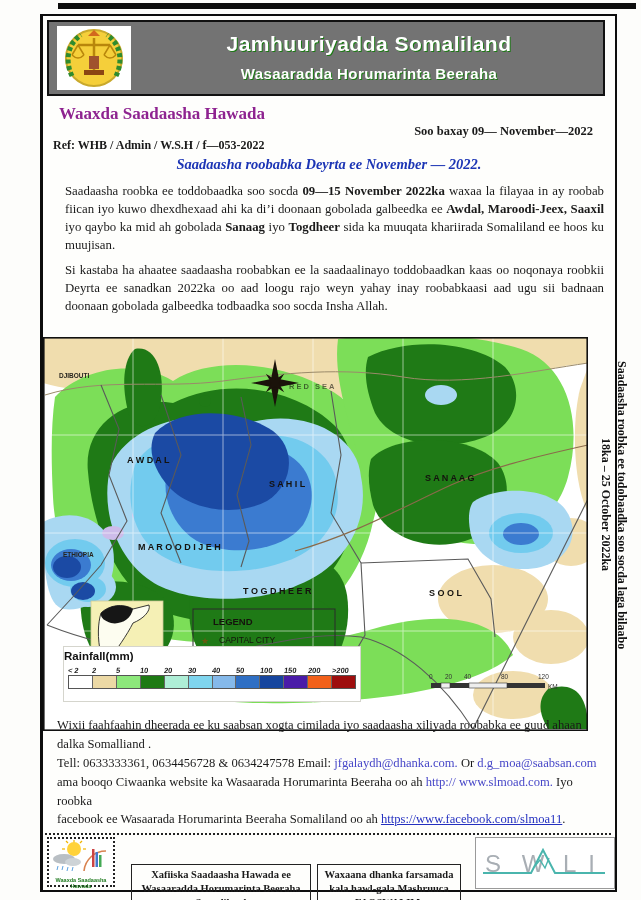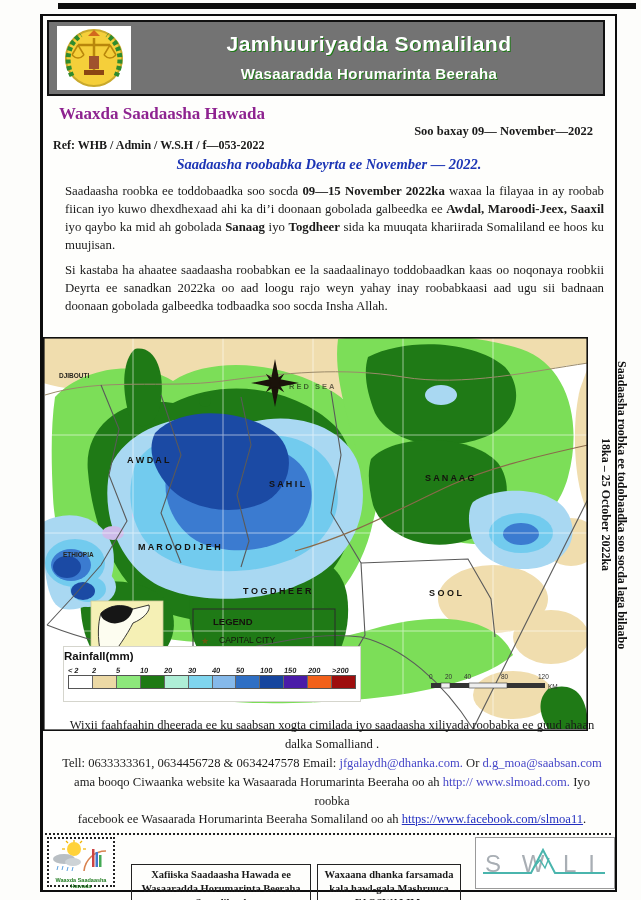--- a/index.html
+++ b/index.html
@@ -41,21 +41,21 @@
   .rain-labels div{width:24px;font-size:7.5px;font-weight:bold;color:#222;transform:skewX(-8deg);}
   .rain-bar{display:flex;margin:0 4px;border:1px solid #555;width:288px;box-sizing:border-box;}
   .rain-bar div{height:12px;flex:1;border-left:1px solid #666;}
   .rain-bar div:first-child{border-left:none;}
   
   .side-note{position:absolute;left:551px;top:292px;height:394px;width:36px;
              writing-mode:vertical-rl;text-align:center;font-weight:bold;font-size:12px;color:#111;}
   .side-note div{line-height:1.35;}
   
   .footer-text{position:absolute;left:14px;top:700px;width:550px;font-size:12.6px;line-height:1.5;}
-  .footer-text p{margin:0;text-align:center;}
+  .footer-text p{margin:0;}
   .link{color:#4747c8;}
   .link-ul{color:#2430c0;text-decoration:underline;}
   
   .bottom-row{position:absolute;left:2px;top:817px;width:566px;height:54px;border-top:2px dotted #222;}
   .wx-logo-box{position:absolute;left:2px;top:2px;width:68px;height:50px;border:2px dotted #222;
                background:#fff;box-sizing:border-box;text-align:center;}
   .wx-caption{font-size:5.5px;font-weight:bold;color:#1f7a1f;margin-top:-2px;
               font-family:"Liberation Sans",sans-serif;}
   .cell{position:absolute;top:2px;height:50px;border:1px solid #222;box-sizing:border-box;
         display:flex;align-items:center;justify-content:center;text-align:center;

